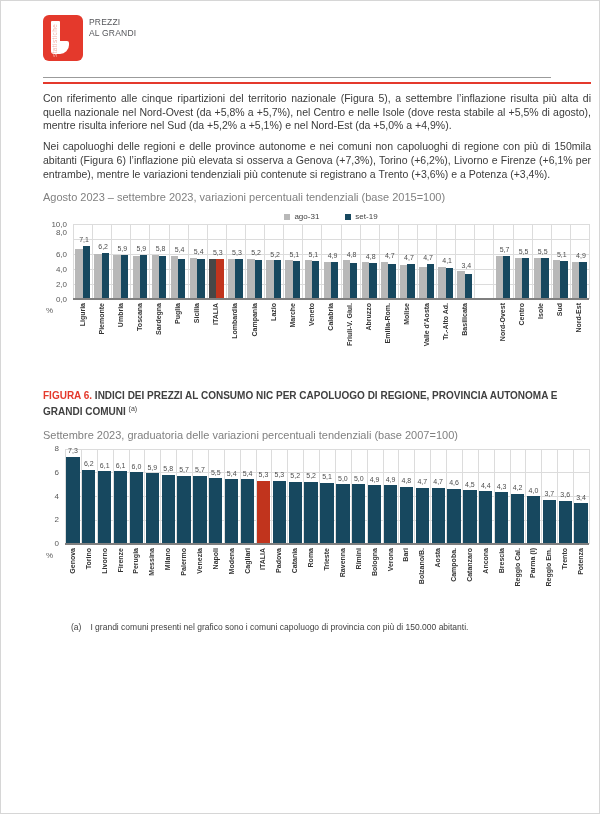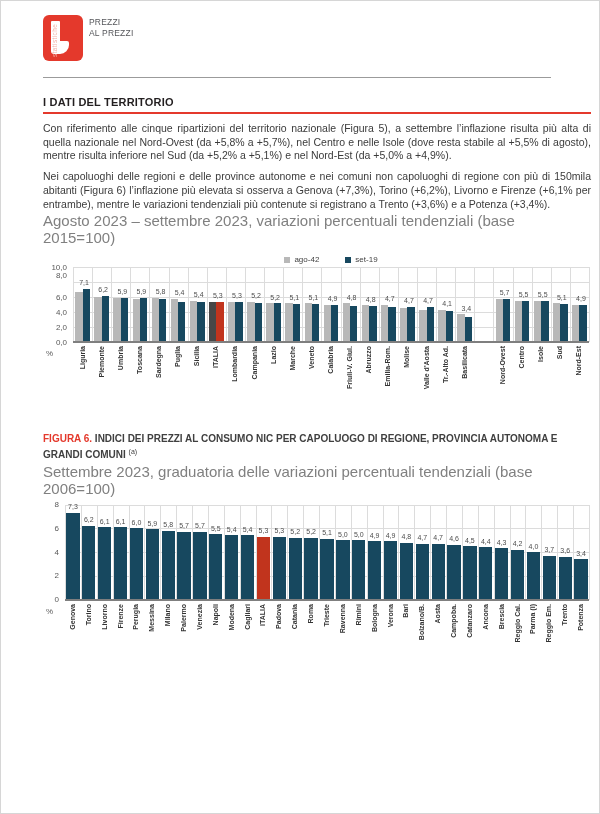--- a/index.html
+++ b/index.html
@@ -23,21 +23,21 @@
   
   .content{padding:0 10px 0 42px;width:548px;}
   .sec-title{margin-top:18px;font-size:11px;font-weight:700;color:#231f20;letter-spacing:.2px;}
   .sec-rule{margin-top:4px;border-bottom:2px solid #e4392c;}
   p.body{margin:8px 0 0;font-size:10.5px;line-height:13.7px;color:#3b3b3b;text-align:justify;}
   p.body + p.body{margin-top:7px;}
 
   .figcap{margin-top:20px;font-size:10px;font-weight:700;color:#404040;line-height:13px;}
   .figcap .figlab{color:#e4392c;}
   .figcap sup{font-size:7px;font-weight:400;}
-  .figsub{margin-top:1px;font-size:15px;color:#808080;}
+  .figsub{margin-top:10px;font-size:11px;color:#808080;}
 
   .legend{display:flex;justify-content:center;gap:26px;margin:9px 0 2px 30px;width:516px;}
   .legend .item{display:flex;align-items:center;font-size:8px;color:#3f3f3f;}
   .legend .sw{width:6px;height:6px;margin-right:4px;display:inline-block;}
 
   .plotwrap{position:relative;width:548px;margin-top:3px;}
   .hgrid{position:absolute;height:1px;background:#dcdcdc;}
   .vgrid{position:absolute;width:1px;background:#dcdcdc;}
   .baseline{position:absolute;height:2px;background:#7f7f7f;}
   .ytick{position:absolute;font-size:8px;color:#595959;text-align:right;}
@@ -67,40 +67,39 @@
   <div class="hdr">
     <div class="hdr-row">
       <div class="brandbox">
         <div class="logo">
           <div class="g1"></div>
           <div class="g2"></div>
           <div class="vtext">statistiche</div>
         </div>
         <div class="brandtxt">
           <div>PREZZI</div>
-          <div>AL PREZZI</div>
+          <div>AL GRANDI</div>
         </div>
       </div>
     </div>
     <div class="hdr-rule"></div>
   </div>
 
   <div class="content">
 
-    <div class="sec-title">I DATI DEL TERRITORIO</div>
     <div class="sec-rule"></div>
 
     <p class="body">Con riferimento alle cinque ripartizioni del territorio nazionale (Figura 5), a settembre l’inflazione risulta più alta di quella nazionale nel Nord-Ovest (da +5,8% a +5,7%), nel Centro e nelle Isole (dove resta stabile al +5,5% di agosto), mentre risulta inferiore nel Sud (da +5,2% a +5,1%) e nel Nord-Est (da +5,0% a +4,9%).</p>
     <p class="body">Nei capoluoghi delle regioni e delle province autonome e nei comuni non capoluoghi di regione con più di 150mila abitanti (Figura 6) l’inflazione più elevata si osserva a Genova (+7,3%), Torino (+6,2%), Livorno e Firenze (+6,1% per entrambe), mentre le variazioni tendenziali più contenute si registrano a Trento (+3,6%) e a Potenza (+3,4%).</p>
 
     <div class="figsub">Agosto 2023 – settembre 2023, variazioni percentuali tendenziali (base 2015=100)</div>
     <div class="legend">
         <div class="item">
           <div class="sw" style="background: rgb(184, 184, 184);"></div>
-          <div class="" style="display: inline;">ago-42</div>
+          <div class="" style="display: inline;">ago-31</div>
         </div>
         <div class="item">
           <div class="sw" style="background: rgb(23, 72, 95);"></div>
           <div class="" style="display: inline;">set-19</div>
         </div>
       </div>
     <div class="plotwrap" style="height: 149px;">
         <div class="hgrid" style="left: 30px; width: 516px; top: 60px;"></div>
         <div class="hgrid" style="left: 30px; width: 516px; top: 45px;"></div>
         <div class="hgrid" style="left: 30px; width: 516px; top: 30px;"></div>
@@ -242,21 +241,21 @@
         <div class="vlabel" style="left: 507.833px; top: 26.5px;">5,1</div>
         <div class="xlabel" style="left: 517.333px; top: 79px;">Sud</div>
         <div class="bar" style="left: 529.087px; width: 7.35778px; top: 37.5px; height: 37.5px; background: rgb(184, 184, 184);"></div>
         <div class="bar" style="left: 536.444px; width: 7.35778px; top: 38.25px; height: 36.75px; background: rgb(23, 72, 95);"></div>
         <div class="vlabel" style="left: 526.944px; top: 28px;">4,9</div>
         <div class="xlabel" style="left: 536.444px; top: 79px;">Nord-Est</div>
         <div class="baseline" style="left: 30px; width: 516px; top: 74px;"></div>
       </div>
 
     <div class="figcap" style="margin-top:16px;"><span class="figlab">FIGURA 6.</span> <span>INDICI DEI PREZZI AL CONSUMO NIC PER CAPOLUOGO DI REGIONE, PROVINCIA AUTONOMA E GRANDI COMUNI</span>&nbsp;<sup>(a)</sup></div>
-    <div class="figsub">Settembre 2023, graduatoria delle variazioni percentuali tendenziali (base 2006=100)</div>
+    <div class="figsub">Settembre 2023, graduatoria delle variazioni percentuali tendenziali (base 2007=100)</div>
     <div class="plotwrap" style="margin-top: 8px; height: 159px;">
         <div class="hgrid" style="left: 22px; width: 524px; top: 71.25px;"></div>
         <div class="hgrid" style="left: 22px; width: 524px; top: 47.5px;"></div>
         <div class="hgrid" style="left: 22px; width: 524px; top: 23.75px;"></div>
         <div class="hgrid" style="left: 22px; width: 524px; top: 0px;"></div>
         <div class="ytick" style="left: 0px; width: 16px; top: 90.5px;">0</div>
         <div class="ytick" style="left: 0px; width: 16px; top: 66.75px;">2</div>
         <div class="ytick" style="left: 0px; width: 16px; top: 43px;">4</div>
         <div class="ytick" style="left: 0px; width: 16px; top: 19.25px;">6</div>
         <div class="ytick" style="left: 0px; width: 16px; top: -4.5px;">8</div>
@@ -391,18 +390,19 @@
         <div class="bar" style="left: 515.542px; width: 13.2788px; top: 52.25px; height: 42.75px; background: rgb(23, 72, 95);"></div>
         <div class="vlabel" style="left: 511.182px; top: 42.75px;">3,6</div>
         <div class="xlabel" style="left: 522.182px; top: 99px;">Trento</div>
         <div class="bar" style="left: 531.421px; width: 13.2788px; top: 54.625px; height: 40.375px; background: rgb(23, 72, 95);"></div>
         <div class="vlabel" style="left: 527.061px; top: 45.125px;">3,4</div>
         <div class="xlabel" style="left: 538.061px; top: 99px;">Potenza</div>
         <div class="baseline" style="left: 22px; width: 524px; top: 94px;"></div>
       </div>
 
     <div class="footnotes">
+      <div class="fn"><span class="fnlab">(a)</span><span>I grandi comuni presenti nel grafico sono i comuni capoluogo di provincia con più di 150.000 abitanti.</span></div>
     </div>
 
   </div>
 
 
 </div>
 
 </body></html>

